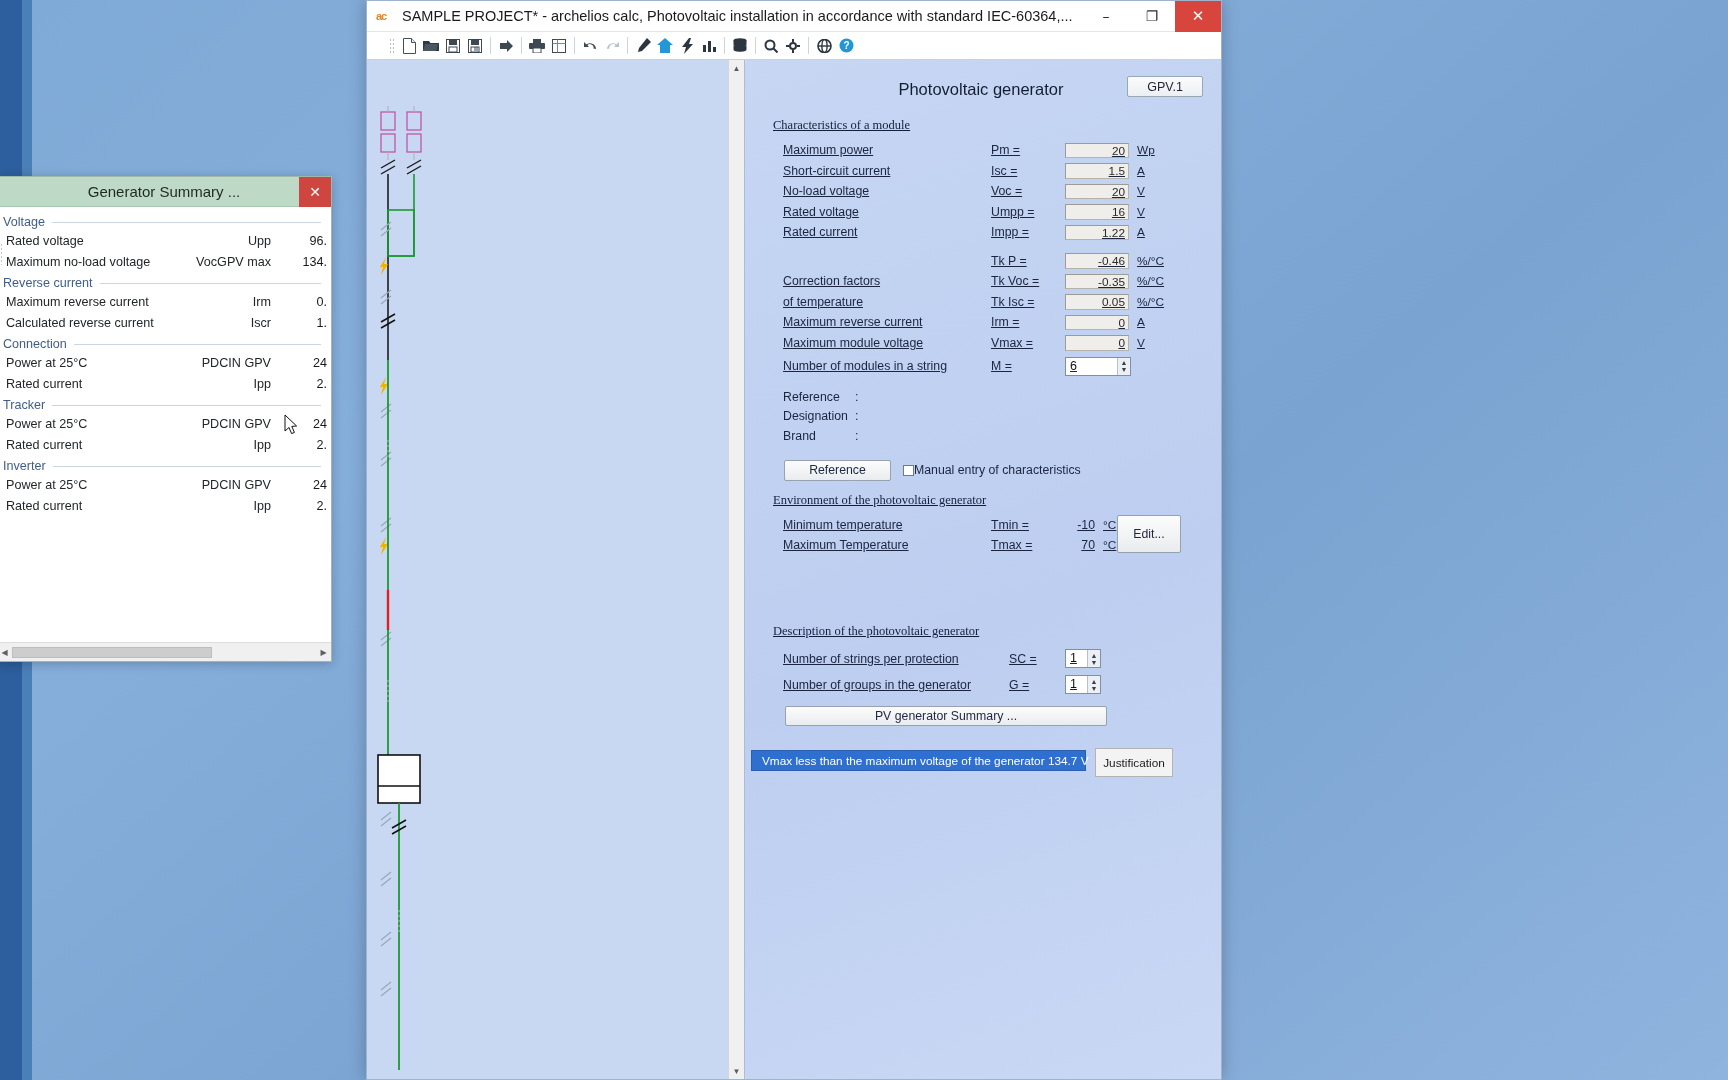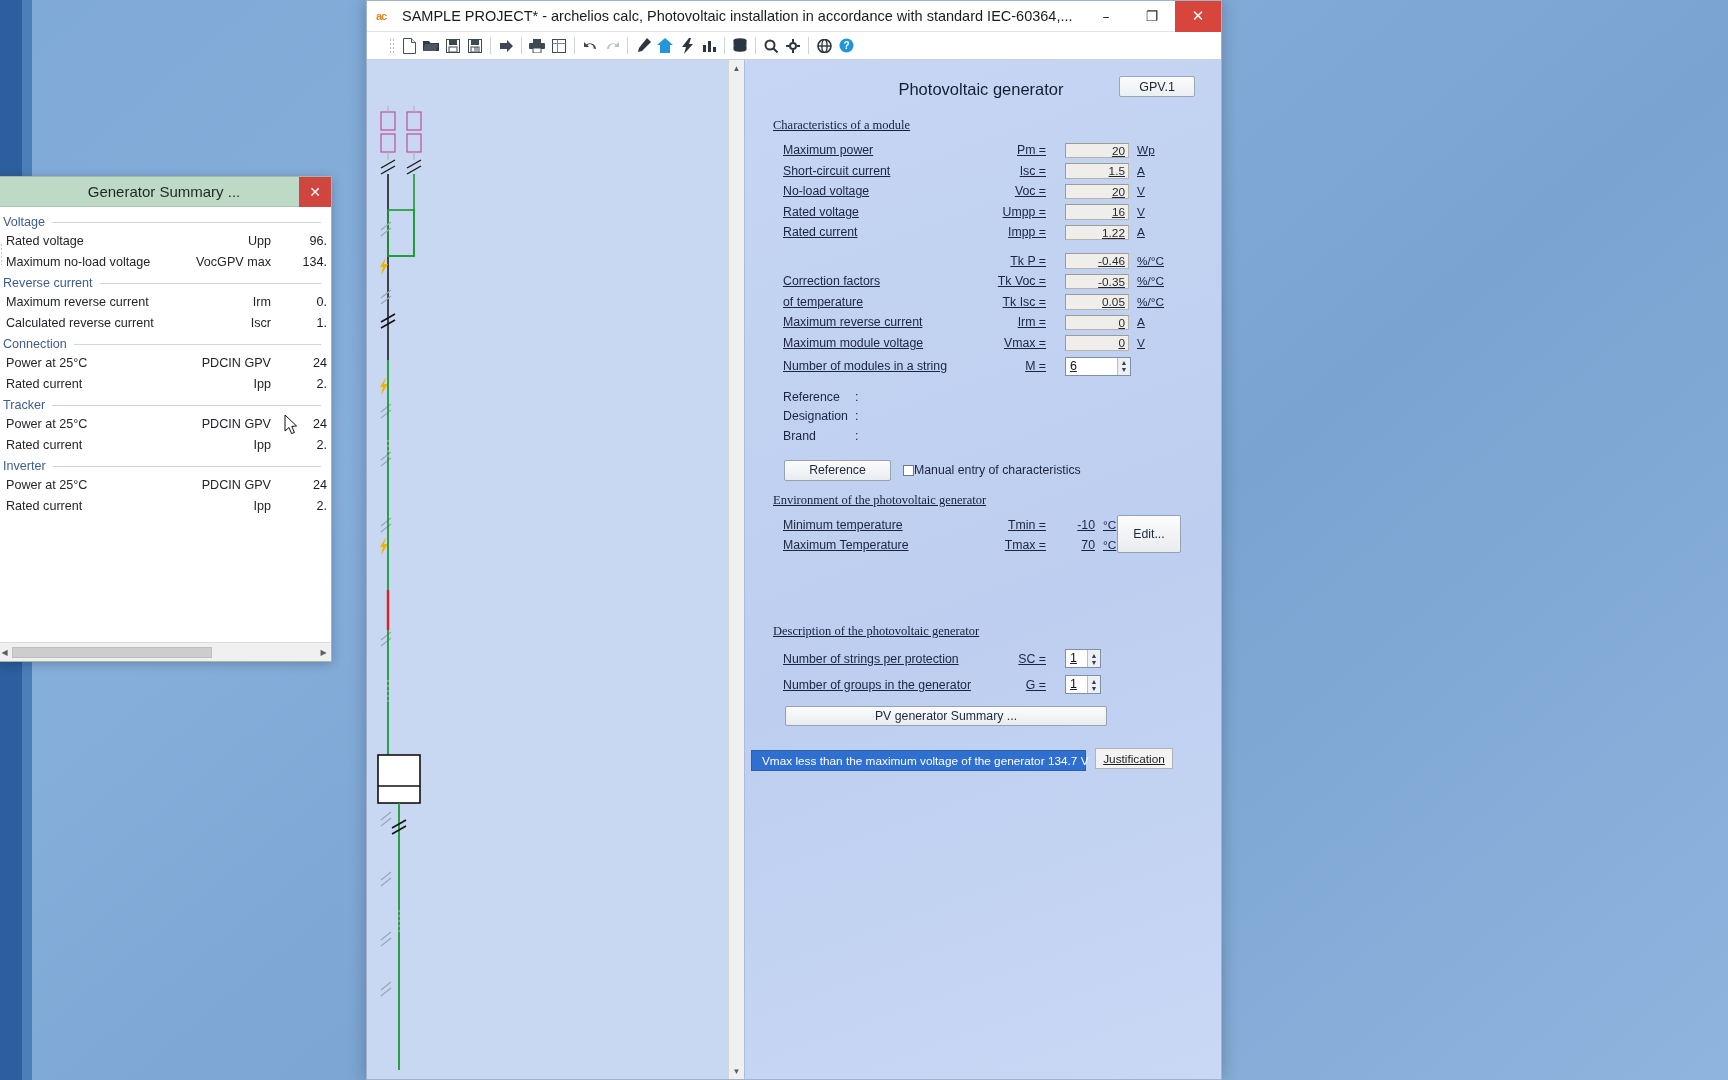--- a/index.html
+++ b/index.html
@@ -102,34 +102,34 @@
       linear-gradient(118deg, rgba(255,255,255,.18) 0 2px, transparent 2px 62px),
       linear-gradient(62deg, rgba(255,255,255,.13) 0 2px, transparent 2px 90px),
       linear-gradient(160deg, #c6d6f3 0%, #bdcef0 55%, #c9d8f4 100%);
   }
   #pv-inner { position: relative; padding: 14px 18px 0 14px; }
 
   #pv-header { display:flex; align-items:center; justify-content:center;
     position:relative; height:30px; margin-bottom:10px; }
   #pv-title { font-size: 16.5px; color:#141e32; }
   #gpv-badge {
-    position:absolute; right: 8px; top: 2px;
+    position:absolute; right: 0px; top: 2px;
     width: 76px; height: 21px; background: linear-gradient(#fbfbfb,#eceff3);
     border:1px solid #9aa7b5; border-radius:2px;
     display:flex; align-items:center; justify-content:center;
     font-size: 12.5px; color:#1d2433;
   }
 
   .section-title {
     font-size: 12.5px; color:#13203b; text-decoration: underline;
     margin: 4px 0 7px 14px; display:inline-block;font-family:Liberation Serif, serif;
   }
   .row { display:flex; align-items:center; height: 20.5px; font-size:12.3px; color:#1b2540;text-decoration:underline; }
   .row .lbl { margin-left: 24px; width: 208px; }
-  .row .sym { width: 74px; text-align:right; padding-right:19px; }
+  .row .sym { width: 74px; padding-right:19px; }
   .fld {
     width: 64px; height: 15.5px; background:#efeeeb; border:1px solid #b6b2ac;
     border-top-color:#9e9a94; border-left-color:#9e9a94;
     font-size:11.8px; color:#2b2b2b; text-align:right; padding-right:3px;
     line-height:14px;
   }
   .unit { margin-left: 8px; font-size: 11.8px; color:#1b2540; width:34px; }
 
   .spin-wrap { position:relative; width: 66px; height:19px; }
   .spin-input {
@@ -167,25 +167,24 @@
 
   
   #warning-bar {
     position:absolute; left: 6px; top: 690px; width: 335px; height: 21px;
     background: #2f6fd0; display:flex; align-items:center;
     border:1px solid #2a5fb0;
   }
   #warning-square { width:14px; height:14px; background:#e21d1d; margin:0 7px 0 3px; }
   #warning-text { font-size: 11.8px; color:#ffffff; white-space:nowrap; }
   #justification-btn {
-    position:absolute; left: 350px; top: 688px; width: 78px; height: 21px;
+    position:absolute; left: 350px; top: 688px; width: 78px; height: 29px;
     background:#f3f3f3; border:1px solid #b3b3b3;
     font-size:11.8px; color:#1c1c1c; display:flex; align-items:center;
     justify-content:center;
-    text-decoration:underline;
   }
 
   
   #gen-summary {
     position:absolute; left: -4px; top: 176px; width: 336px; height: 486px;
     background:#ffffff; border:1px solid #9fb8a8;
     box-shadow: 0 2px 10px rgba(0,0,0,.22);
     display:flex; flex-direction:column;
   }
   #gs-title {

